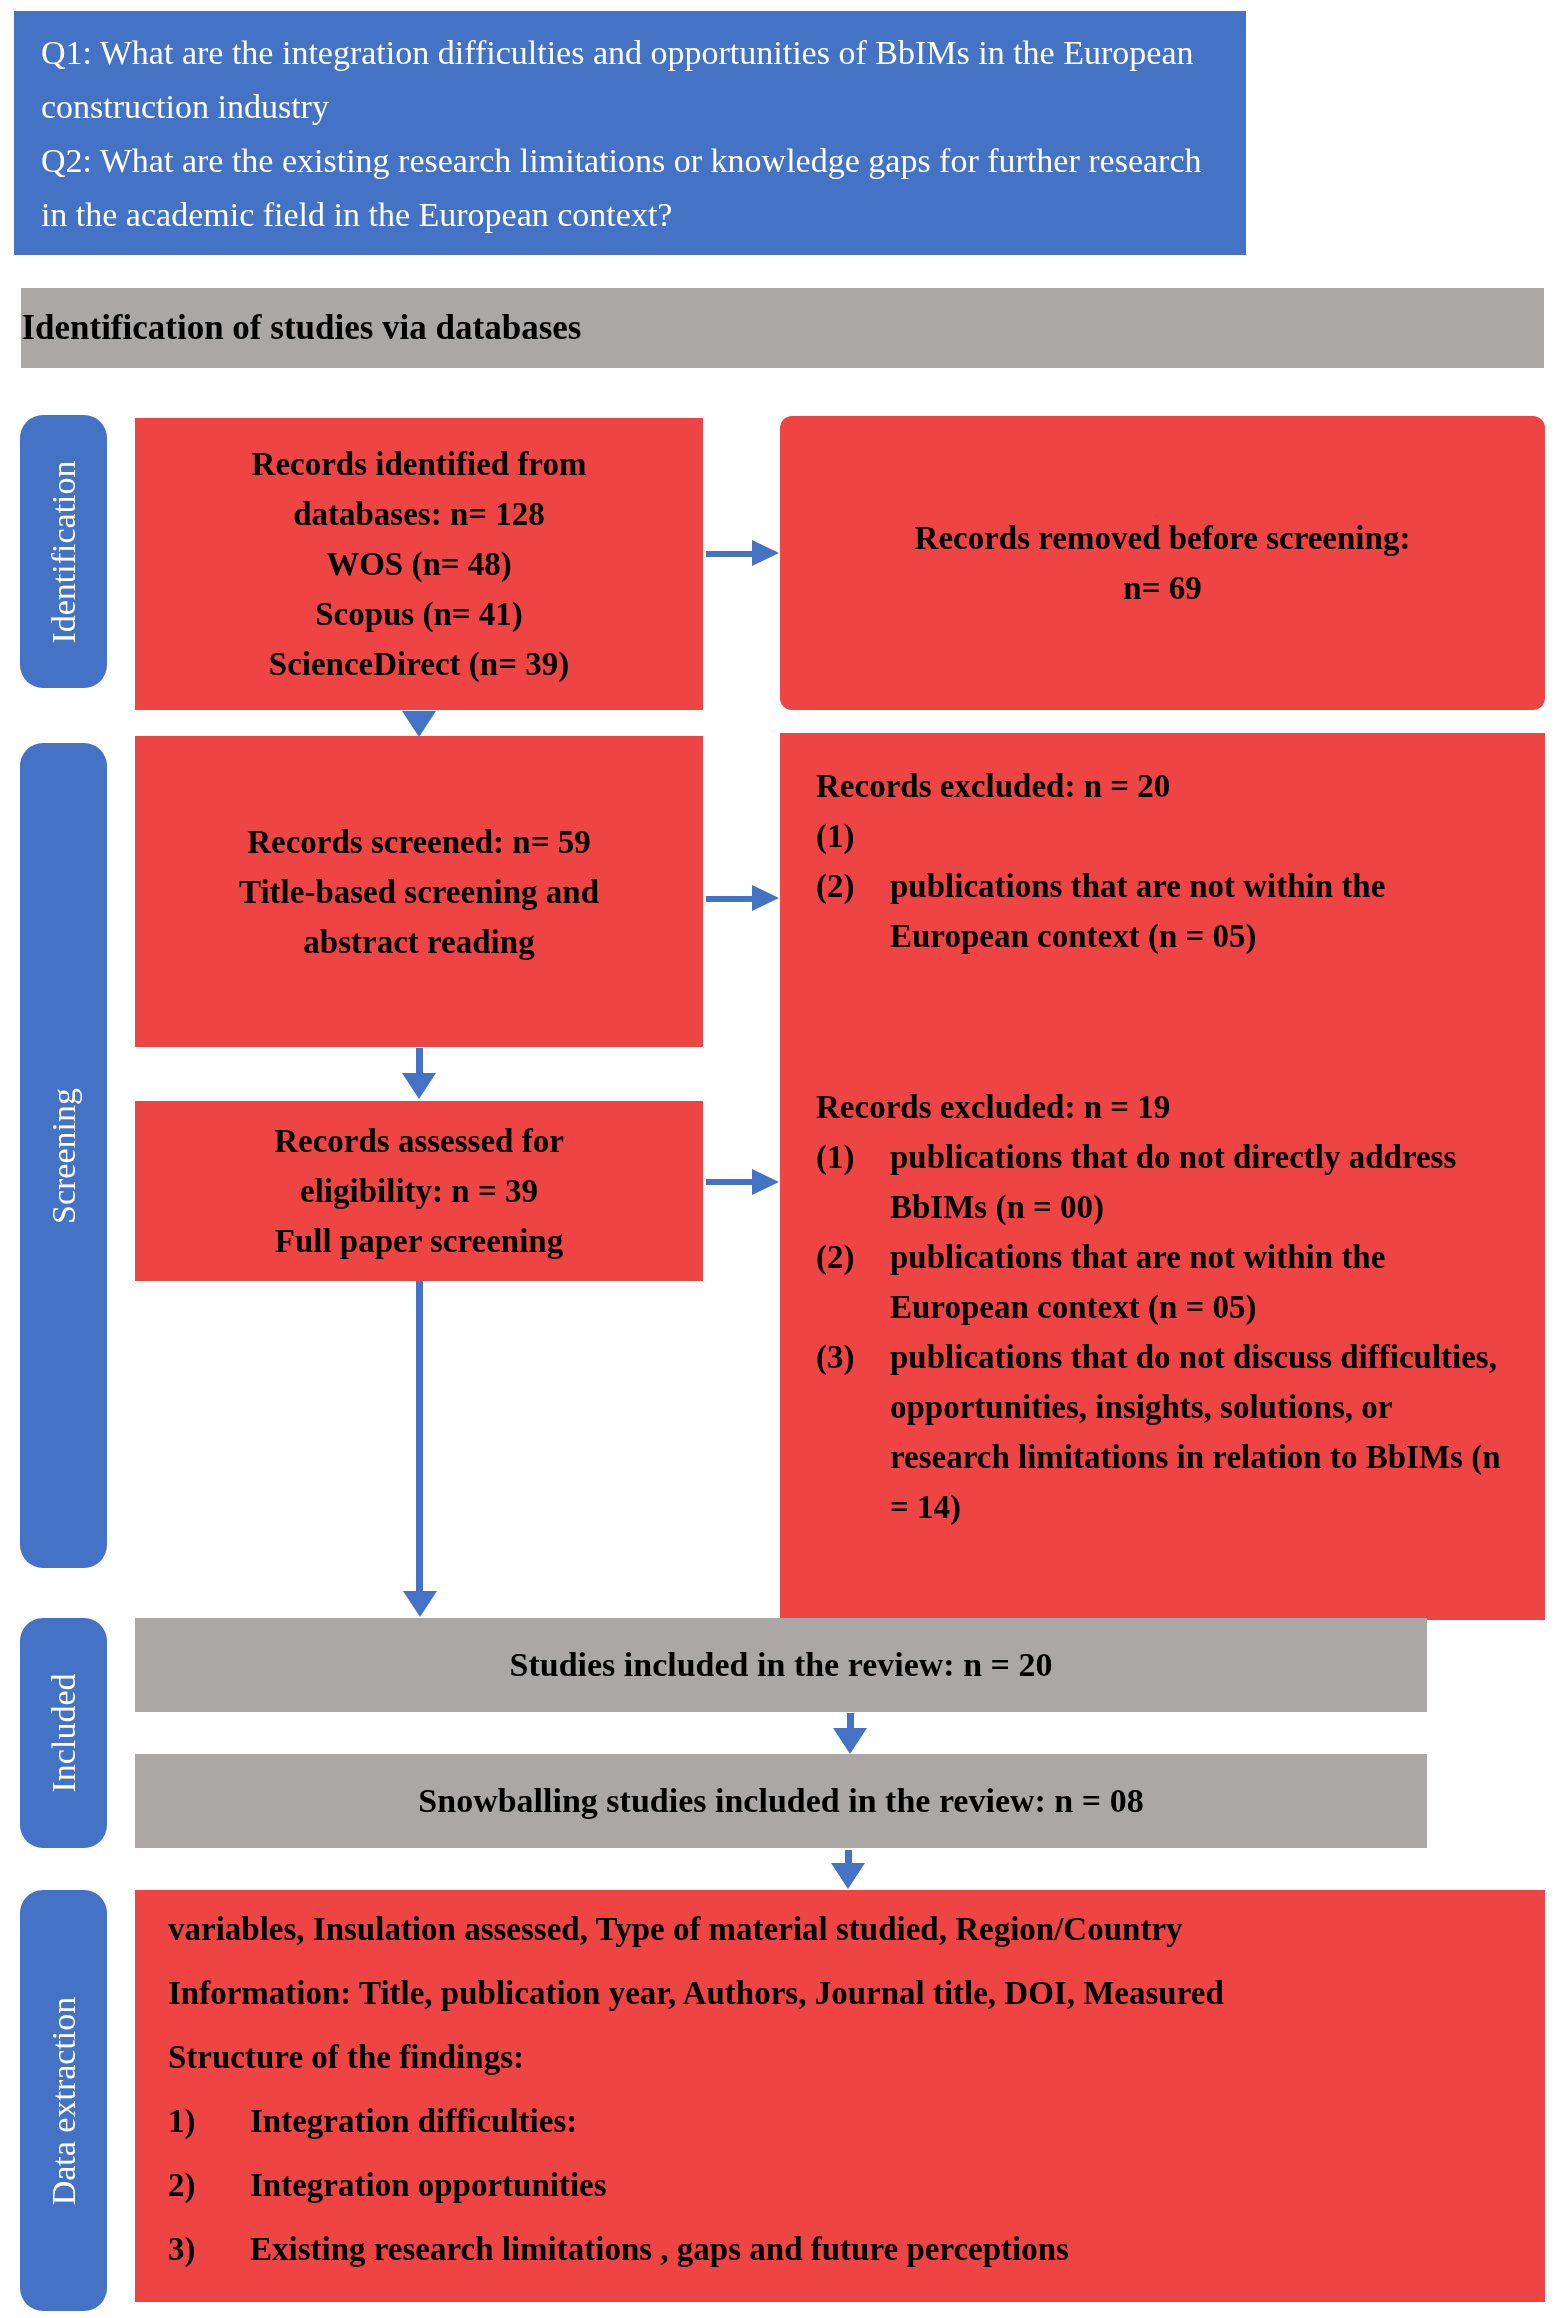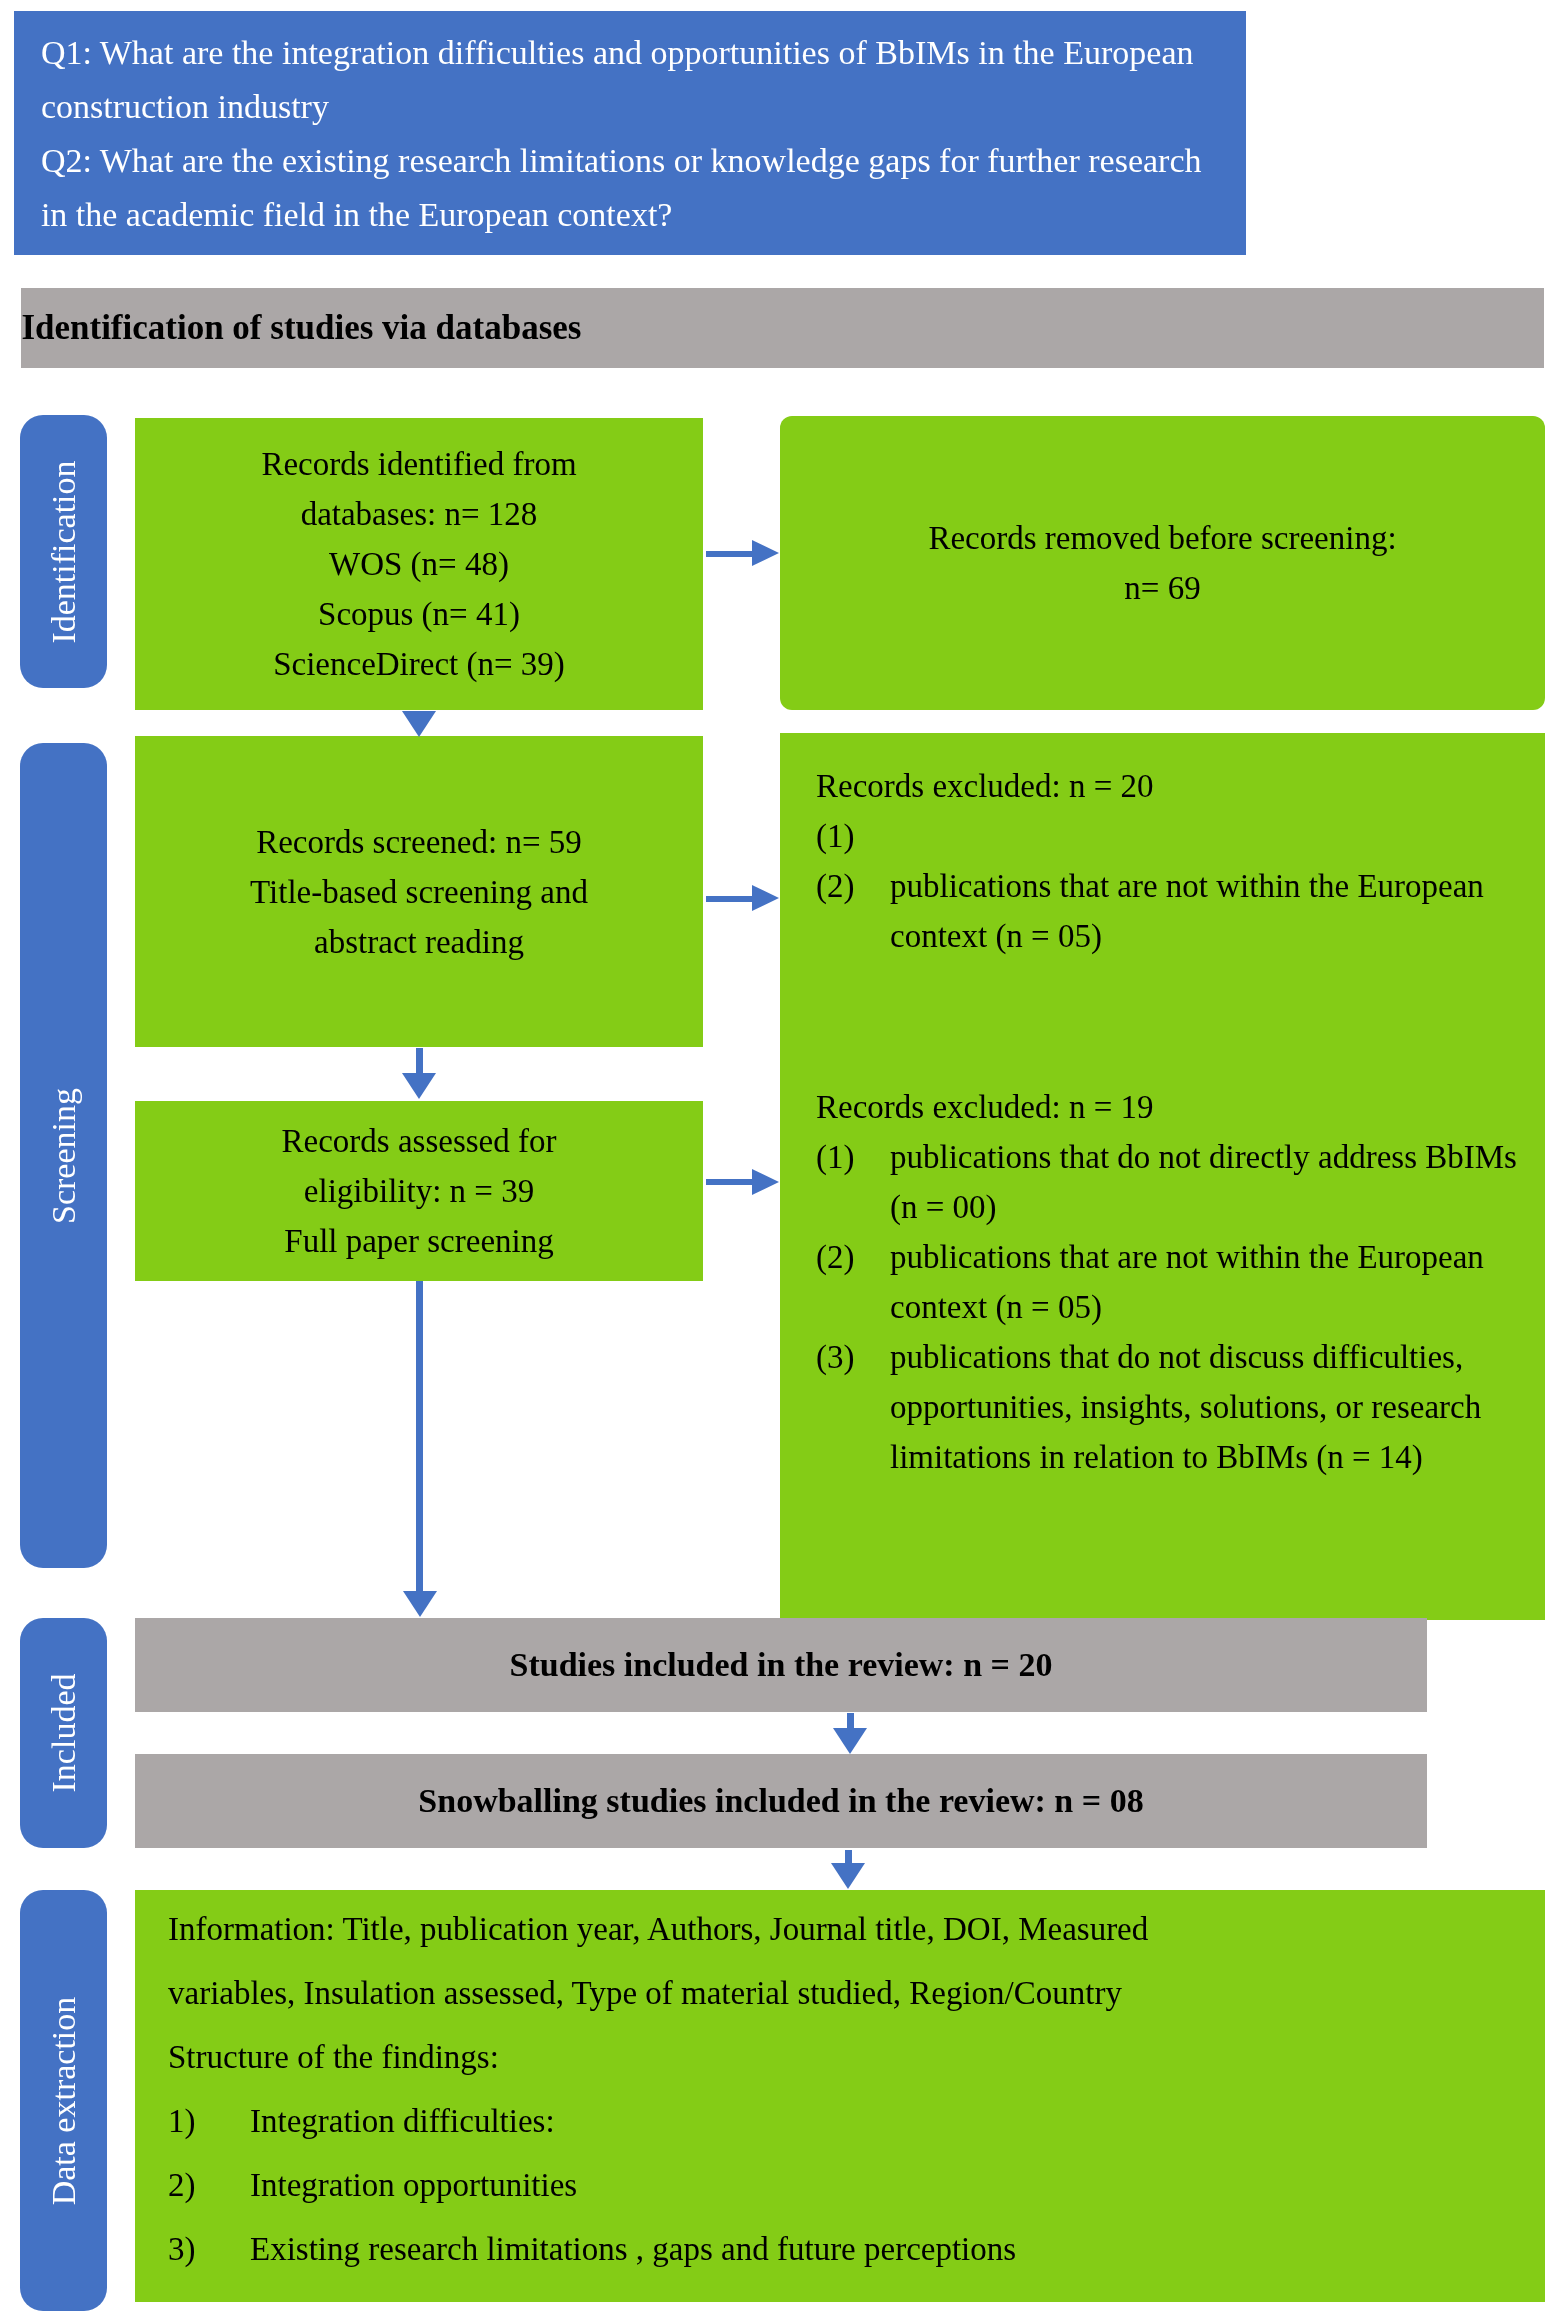--- a/index.html
+++ b/index.html
@@ -30,21 +30,21 @@
     position:absolute;top:50%;left:50%;
     transform:translate(-50%,-50%) rotate(-90deg);
     white-space:nowrap;color:#ffffff;font-size:34px;
   }
   #stage-identification{top:415px;height:273px;}
   #stage-screening{top:743px;height:825px;}
   #stage-included{top:1618px;height:230px;}
   #stage-data-extraction{top:1890px;height:421px;}
   
   .gbox{
-    background:#84cc16;font-size:33px;line-height:50px;
+    background:#ef4444;font-size:33px;line-height:50px;font-weight:bold;
   }
   .centerbox{
     display:flex;flex-direction:column;align-items:center;justify-content:center;
     text-align:center;
   }
   #box-identified{left:135px;top:418px;width:568px;height:292px;}
   #box-removed{left:780px;top:416px;width:765px;height:294px;border-radius:12px;}
   #box-screened{left:135px;top:736px;width:568px;height:311px;}
   #box-excluded-1{left:780px;top:733px;width:765px;height:335px;padding:28px 28px 4px 36px;}
   #box-assessed{left:135px;top:1101px;width:568px;height:180px;}
@@ -161,22 +161,22 @@
 </div>
 
 <div class="abs banner" id="banner-included">
   <span>Studies included in the review: n = 20</span>
 </div>
 <div class="abs banner" id="banner-snowballing">
   <span>Snowballing studies included in the review: n = 08</span>
 </div>
 
 <div class="abs gbox" id="box-data-extraction">
+  <div>variables, Insulation assessed, Type of material studied, Region/Country</div>
   <div>Information: Title, publication year, Authors, Journal title, DOI, Measured</div>
-  <div>variables, Insulation assessed, Type of material studied, Region/Country</div>
   <div>Structure of the findings:</div>
   <div class="dli">
     <span class="marker">1)</span>
     <span class="litext">Integration difficulties:</span>
   </div>
   <div class="dli">
     <span class="marker">2)</span>
     <span class="litext">Integration opportunities</span>
   </div>
   <div class="dli">

